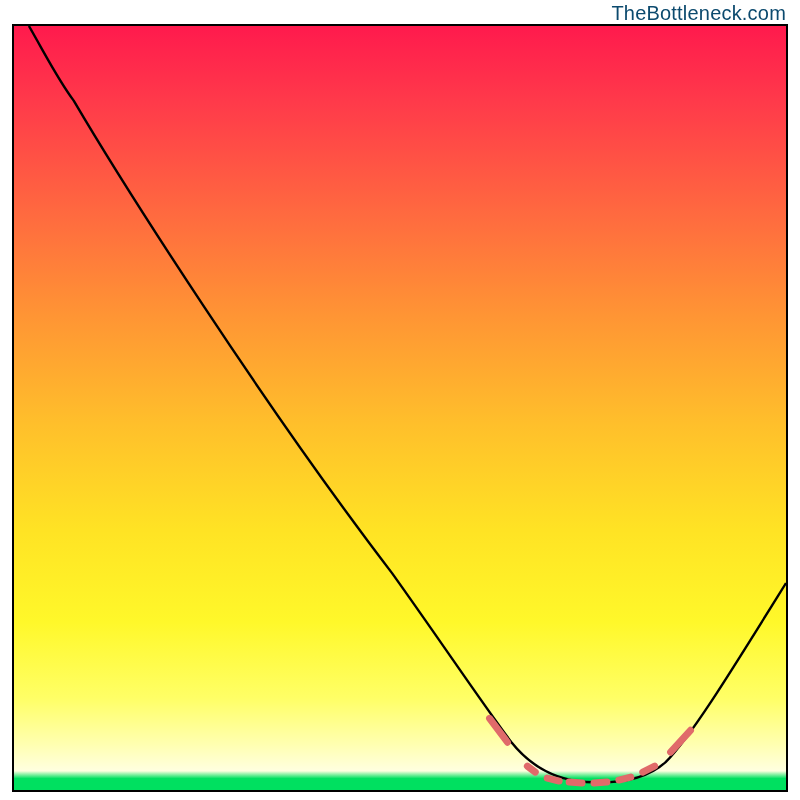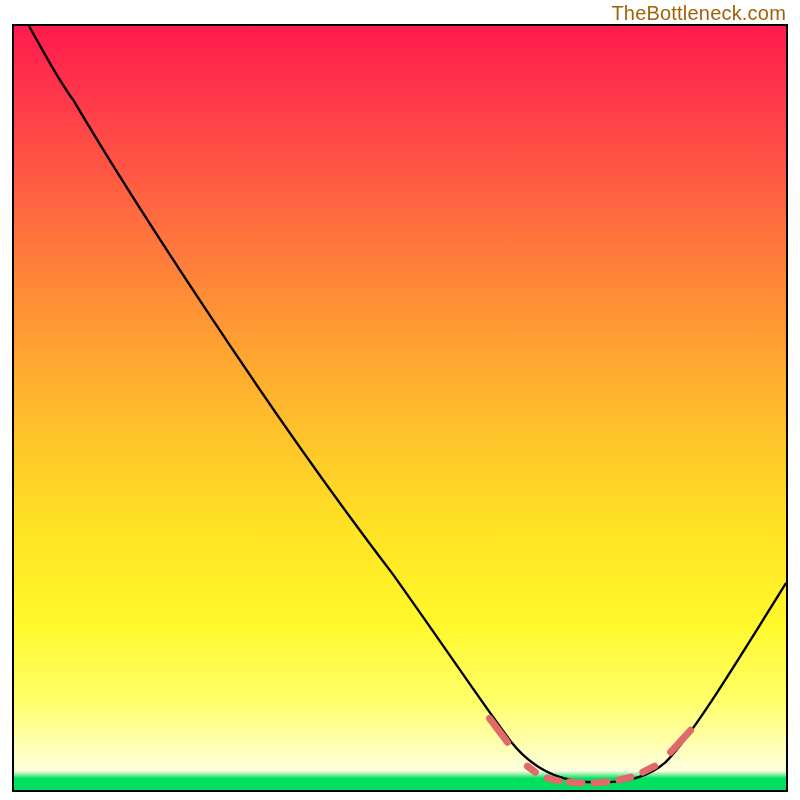--- a/index.html
+++ b/index.html
@@ -37,21 +37,21 @@
       #ffffb0 94%,
       #ffffe0 97.5%,
       #00e060 98.5%,
       #00e060 100%
     );
   }
   .watermark {
     position: absolute;
     top: 2px;
     right: 14px;
-    color: #a16207;
+    color: #0c4a6e;
     font-size: 20px;
     font-weight: 500;
     letter-spacing: 0.2px;
   }
   svg.curve {
     position: absolute;
     inset: 0;
     width: 100%;
     height: 100%;
   }

